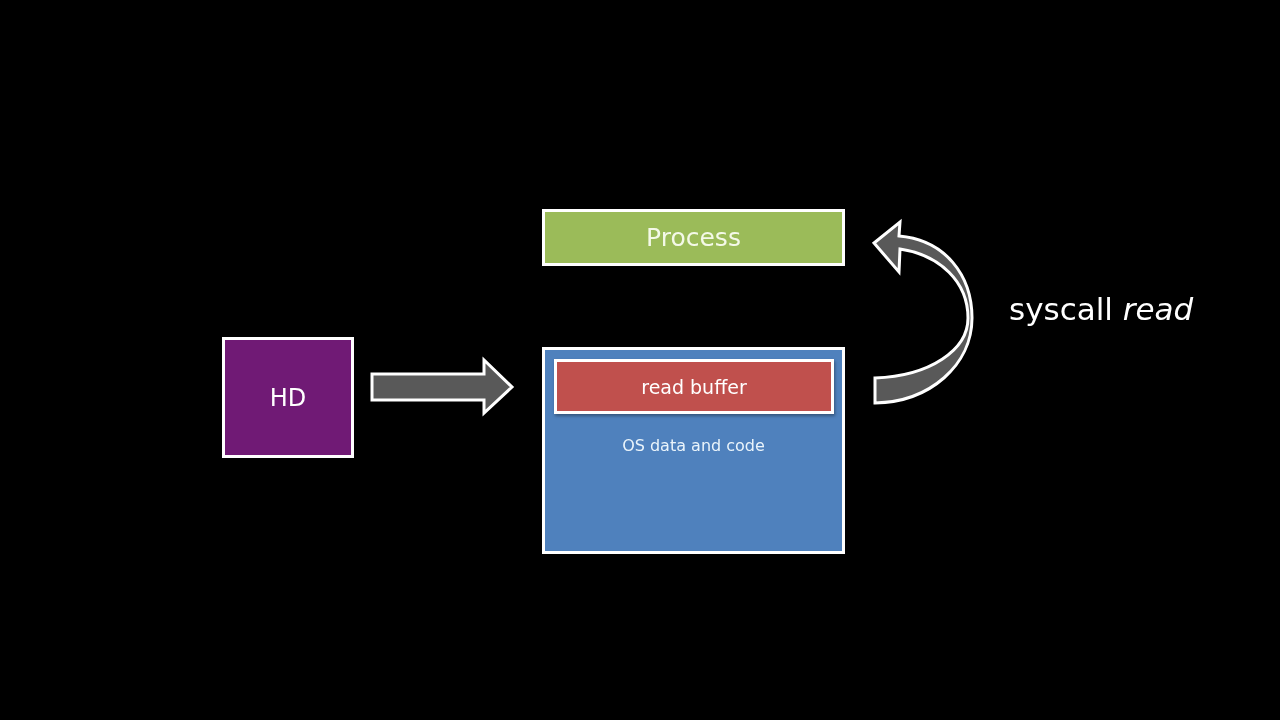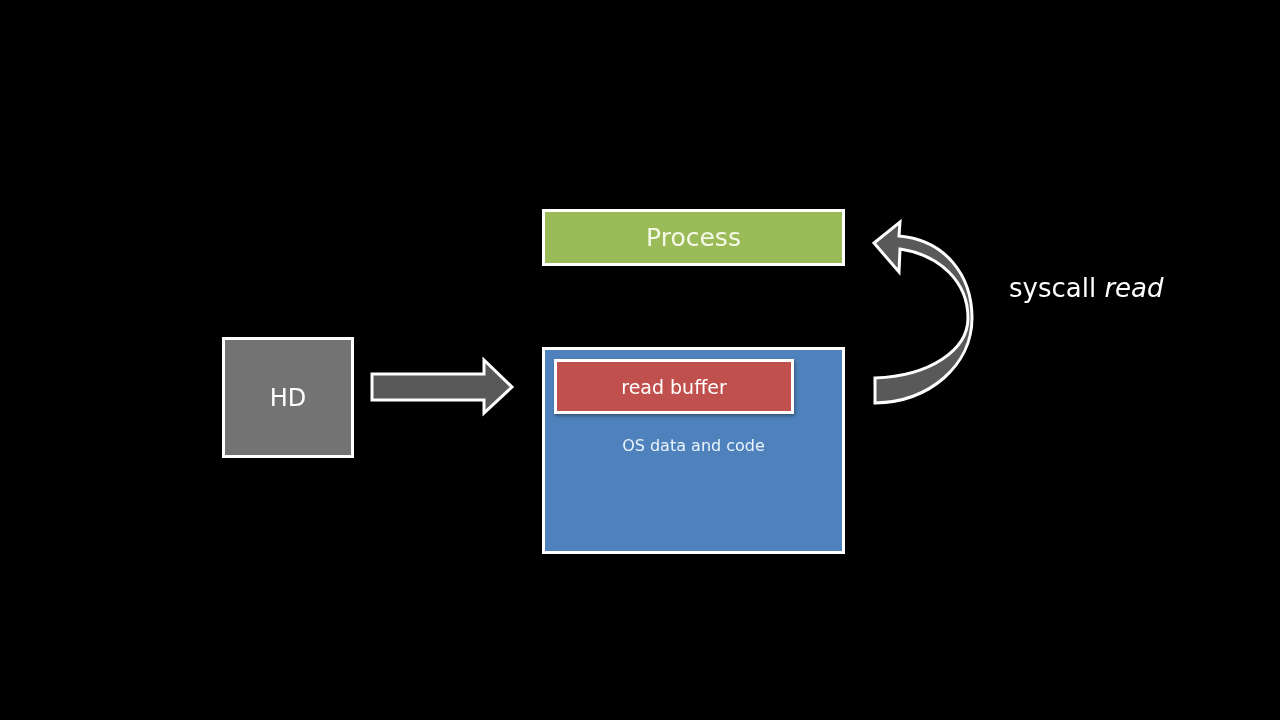--- a/index.html
+++ b/index.html
@@ -1,29 +1,29 @@
 <!DOCTYPE html>
 <html><head>
   <meta charset="utf-8">
   <style>
     html, body { margin: 0; padding: 0; background: #000; }
     body { width: 1280px; height: 720px; position: relative; overflow: hidden;
            font-family: "DejaVu Sans", "Liberation Sans", sans-serif; }
     .box { position: absolute; box-sizing: border-box; border: 3px solid #fff; color: #fff;
            display: flex; align-items: center; justify-content: center; }
     #process { left: 542px; top: 209px; width: 303px; height: 57px; background: #9bbb59; font-size: 25px; color: #f4f9e8; }
-    #hd { left: 222px; top: 337px; width: 132px; height: 121px; background: #737373; font-size: 24px; }
+    #hd { left: 222px; top: 337px; width: 132px; height: 121px; background: #701a75; font-size: 24px; }
     #os { left: 542px; top: 347px; width: 303px; height: 207px; background: #4f81bd;
           display: block; }
-    #buffer { position: absolute; left: 9px; top: 9px; width: 240px; height: 55px; box-sizing: border-box;
+    #buffer { position: absolute; left: 9px; top: 9px; width: 280px; height: 55px; box-sizing: border-box;
               border: 3px solid #fff; background: #c0504d; color: #fff; font-size: 19px;
               display: flex; align-items: center; justify-content: center;
               box-shadow: 1px 2px 3px rgba(0,0,0,0.35); }
     #os-label { position: absolute; left: 0; right: 0; top: 86px; text-align: center; color: #eaf4fb; font-size: 16px; }
-    #syscall { position: absolute; left: 1009px; top: 273px; color: #fff; font-size: 26px; white-space: nowrap; }
+    #syscall { position: absolute; left: 1009px; top: 291px; color: #fff; font-size: 31px; white-space: nowrap; }
     #syscall em { font-style: italic; }
     svg { position: absolute; left: 0; top: 0; }
   </style>
 </head>
 <body>
 
 <svg width="1280" height="720">
 
   <path d="M372,374 L484,374 L484,360 L512,387 L484,413 L484,400 L372,400 Z" fill="#595959" stroke="#fff" stroke-width="3" stroke-linejoin="miter"></path>
 

